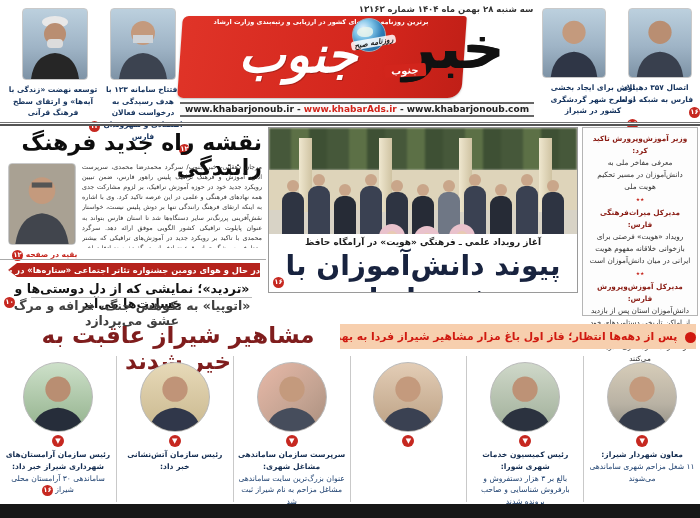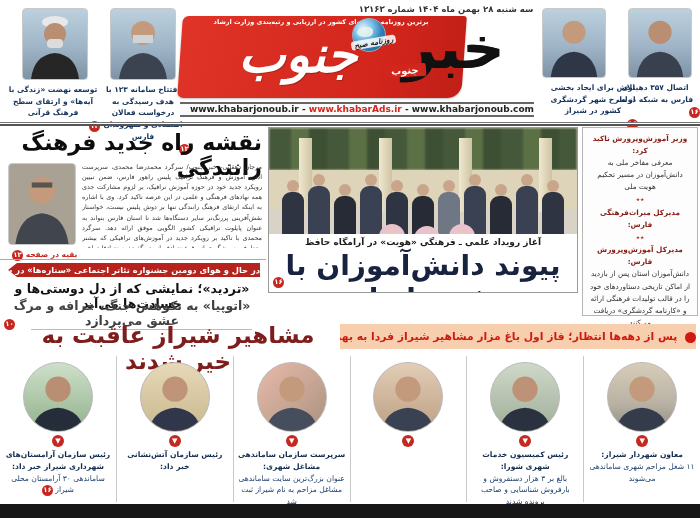--- a/index.html
+++ b/index.html
@@ -17,34 +17,34 @@
 
   .masthead { position:absolute; top:12px; left:180px; width:354px; height:90px; }
   .mast-red { position:absolute; top:4px; right:70px; left:0; bottom:4px; background:linear-gradient(100deg,#e03428 0%,#d2251c 70%,#c01f17 100%); border-radius:6px 3px 14px 6px; transform:skewX(-4deg); box-shadow:0 1px 2px rgba(0,0,0,.25); }
   .rank-line { position:absolute; top:6px; right:80px; left:8px; color:#fff; font-size:6.5px; font-weight:bold; text-align:center; white-space:nowrap; overflow:hidden; }
   .logo-sub-big { position:absolute; top:16px; left:18px; width:200px; color:#fff; font-size:50px; font-weight:bold; font-style:italic; text-align:center; line-height:1.1; text-shadow:1px 1px 0 rgba(0,0,0,.2); }
   .logo-main { position:absolute; top:2px; right:-4px; width:170px; text-align:center; font-size:58px; line-height:1.2; font-weight:bold; color:#111; text-shadow:1px 0 0 #111; }
   .logo-badge { position:absolute; top:52px; right:108px; background:#d2251c; color:#fff; font-size:10px; font-weight:bold; padding:1px 7px; border-radius:2px; transform:rotate(-3deg); }
   .globe { position:absolute; top:6px; right:148px; width:34px; height:34px; border-radius:50%; background:radial-gradient(circle at 32% 30%, #e8f4ff 0%, #7fc4e8 30%, #2f7fb8 60%, #1b5a8c 100%); border:1px solid #9ab; }
   .globe::after { content:""; position:absolute; top:8px; left:4px; width:16px; height:10px; background:#e9f5ec; border-radius:60% 40% 50% 50%; opacity:.85; }
   .tagline { position:absolute; top:26px; right:138px; font-size:7.5px; font-weight:bold; font-style:italic; color:#222; background:rgba(255,255,255,.85); padding:0 3px; border-radius:3px; transform:rotate(-10deg); }
-  .webbar { position:absolute; top:102px; left:180px; width:354px; height:15px; border-top:2px solid #666; border-bottom:2px solid #666; text-align:right; font-size:9px; font-weight:bold; direction:ltr; line-height:11px; color:#222; background:#fafafa; }
+  .webbar { position:absolute; top:102px; left:180px; width:354px; height:15px; border-top:2px solid #666; border-bottom:2px solid #666; text-align:center; font-size:9px; font-weight:bold; direction:ltr; line-height:11px; color:#222; background:#fafafa; }
   .webbar .red { color:#d2251c; }
   .header-rule { position:absolute; top:122px; left:0; width:700px; height:4px; background:linear-gradient(180deg,#777 0 1px,#fff 1px 2px,#555 2px 4px); }
 
   
   .lc-headline { position:absolute; top:130px; right:438px; width:258px; font-size:22px; font-weight:bold; color:#0d0d0d; text-align:right; letter-spacing:-.5px; }
   .lc-photo { position:absolute; top:163px; left:8px; width:68px; height:82px; }
   .lc-body { position:absolute; top:162px; left:82px; width:180px; height:86px; font-size:6.4px; line-height:1.58; color:#333; text-align:justify; overflow:hidden; }
   .lc-cont { position:absolute; top:250px; left:12px; font-size:7.5px; font-weight:bold; color:#c62820; }
   .lc-sep { position:absolute; top:259px; left:0; width:266px; border-top:1px solid #aaa; }
   .ribbon { position:absolute; top:263px; left:8px; width:252px; height:14px; background:#b5231c; color:#fff; font-size:8.3px; font-weight:bold; text-align:center; line-height:14px; clip-path:polygon(0 50%, 9px 0, 100% 0, 100% 100%, 9px 100%); white-space:nowrap; overflow:hidden; }
   .th-line1 { position:absolute; top:281px; right:440px; width:256px; font-size:12.5px; font-weight:bold; color:#121212; text-align:center; }
   .th-line2 { position:absolute; top:298px; right:440px; width:256px; font-size:12.5px; font-weight:bold; color:#404040; text-align:center; }
-  .th-foot { position:absolute; top:319px; left:4px; width:248px; display:flex; align-items:flex-end; gap:16px; direction:ltr; }
+  .th-foot { position:absolute; top:297px; left:4px; width:248px; display:flex; align-items:flex-start; gap:16px; direction:ltr; }
   .th-foot .rule { flex:1; border-top:1px solid #bbb; }
 
   
   .main-photo { position:absolute; top:127px; left:268px; width:310px; height:166px; border:1px solid #9a9a9a; background:#d8d3c6; overflow:hidden; }
   .mp-trees { position:absolute; top:0; left:0; right:0; height:42px; background:repeating-linear-gradient(90deg,#46583a 0 22px,#5c7046 22px 40px,#3e5034 40px 58px); filter:blur(1px); }
   .mp-wall { position:absolute; top:42px; left:0; right:0; height:40px; background:#ded4ba; }
   .mp-col { position:absolute; top:10px; width:13px; height:74px; background:linear-gradient(90deg,#efe7cf,#cfc3a2); }
   .mp-crowd { position:absolute; top:46px; left:0; right:0; height:76px; display:flex; justify-content:center; gap:4px; align-items:flex-end; }
   .fig { width:22px; height:58px; background:#2e3442; border-radius:9px 9px 0 0; position:relative; }
   .fig::before { content:""; position:absolute; top:-12px; left:5px; width:12px; height:12px; border-radius:50%; background:#c9a68a; }
@@ -203,20 +203,21 @@
       <div class="mp-headline">پیوند دانش‌آموزان با پیشینه ایرانی</div>
     </div>
     <span class="pnum mp-page">۱۶</span>
   </div>
 
   <div class="rcol">
     <div class="hd">وزیر آموزش‌وپرورش تاکید کرد:</div>
     <div>معرفی مفاخر ملی به دانش‌آموزان در مسیر تحکیم هویت ملی</div>
     <div class="sep">٭٭</div>
     <div class="hd">مدیرکل میراث‌فرهنگی فارس:</div>
+    <div>رویداد «هویت» فرصتی برای بازخوانی خلاقانه مفهوم هویت ایرانی در میان دانش‌آموزان است</div>
     <div class="sep">٭٭</div>
     <div class="hd">مدیرکل آموزش‌وپرورش فارس:</div>
     <div>دانش‌آموزان استان پس از بازدید از اماکن تاریخی دستاوردهای خود را در قالب تولیدات فرهنگی ارائه و «کارنامه گردشگری» دریافت می‌کنند</div>
   </div>
 
   <div class="btm-headline">مشاهیر شیراز عاقبت به خیر شدند</div>
   <div class="btm-strip">
     <span class="bullet"></span>
     <span>پس از دهه‌ها انتظار؛ فاز اول باغ مزار مشاهیر شیراز فردا به بهره‌برداری می‌رسد</span>
   </div>

